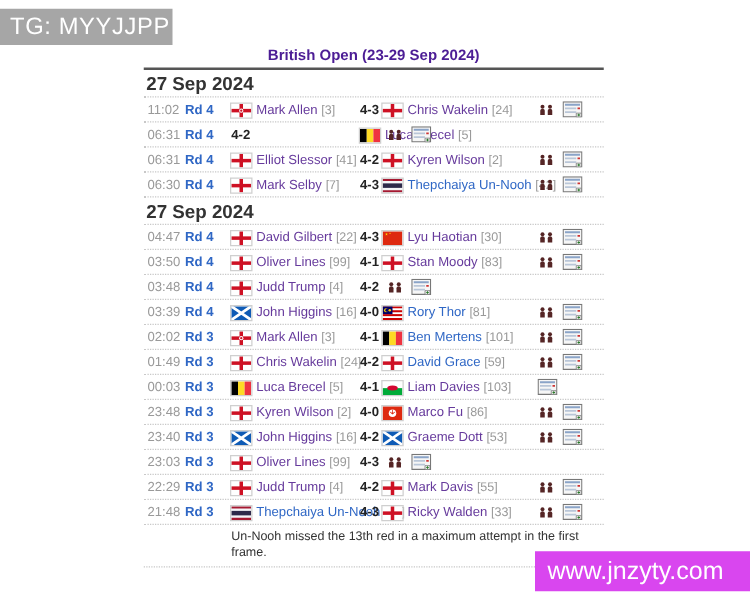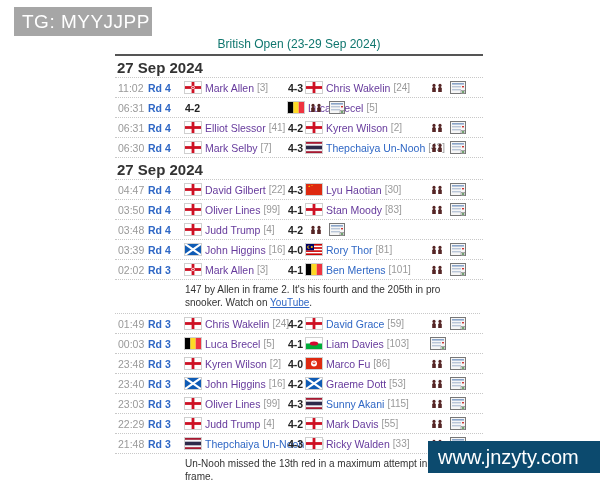--- a/index.html
+++ b/index.html
@@ -4,51 +4,51 @@
 <style>
   html,body{margin:0;padding:0;}
   body{
     width:600px;height:480px;position:relative;overflow:hidden;
     background:#ffffff;
     font-family:"Liberation Sans","DejaVu Sans",sans-serif;
     -webkit-font-smoothing:antialiased;
   }
   
   .wm-top{
-    position:absolute;left:14px;top:7px;width:130px;height:29px;
+    position:absolute;left:0;top:7px;width:130px;height:29px;
     background:#a6a6a6;color:#fff;font-size:19px;line-height:29px;
     padding-left:8px;letter-spacing:.5px;
   }
   .wm-bottom{
     position:absolute;right:0;bottom:7px;width:162px;height:32px;
-    background:#0c4a6e;color:#fff;font-size:20px;line-height:32px;
+    background:#d946ef;color:#fff;font-size:20px;line-height:32px;
     padding-left:10px;
   }
   
   .content{position:absolute;left:115px;top:37px;width:368px;}
   .title{
-    text-align:center;font-size:12px;font-weight:normal;color:#0f766e;
+    text-align:center;font-size:12px;font-weight:bold;color:#4c1d95;
     padding-bottom:3px;border-bottom:2px solid #555;
   }
   .date-row{
     font-size:15px;font-weight:bold;color:#333;
     height:21px;line-height:24px;padding-left:2px;
     border-bottom:1px dotted #c8c8c8;
   }
   .match-row{
     display:grid;
     grid-template-columns:30px 37px 103px 18px 121px auto;
     align-items:center;
     height:19px;font-size:10.5px;
     border-bottom:1px dotted #c8c8c8;
     padding-left:3px;white-space:nowrap;
   }
   .c-time{color:#999;}
   .c-round{color:#2f67c5;font-weight:bold;}
-  .c-p1,.c-p2{display:flex;align-items:flex-start;overflow:visible;}
+  .c-p1,.c-p2{display:flex;align-items:flex-end;overflow:visible;}
   .flag{display:inline-block;width:16px;height:11px;margin-right:4px;flex:0 0 16px;}
   .flag svg{display:block;outline:1px solid #cfcfcf;}
   .pname{text-decoration:none;cursor:pointer;}
   .pname.visited{color:#663a9c;}
   .pname.new{color:#2f67c5;}
   .seed{color:#999;margin-left:3px;font-size:10px;}
   .c-score{font-weight:bold;color:#222;}
   .c-icons{display:flex;align-items:center;gap:6px;padding-left:3px;}
   .h2h,.fricon{display:inline-block;cursor:pointer;line-height:0;}
   .note-row{
@@ -499,21 +499,20 @@
               <rect x="2" y="2" width="12" height="1.6" fill="#8aa4c8"></rect>
               <rect x="2" y="5" width="9" height="1.4" fill="#b9c6d8"></rect>
               <rect x="2" y="8" width="9" height="1.4" fill="#b9c6d8"></rect>
               <rect x="12" y="5" width="2" height="1.4" fill="#c33"></rect>
               <path d="M11 9.5h4v3h-4z" fill="#eee" stroke="#777" stroke-width=".6"></path>
               <path d="M12 11h2M13 10v2" stroke="#2a7a2a" stroke-width=".8"></path>
             </svg>
       </span>
     </span>
   </div>
-      <div class="note-row"><span class="note-text">147 by Allen in frame 2. It's his fourth and the 205th in pro snooker. Watch on </span><a class="note-link">YouTube</a><span class="note-after">.</span></div>
       <div class="match-row">
     <span class="c-time">01:49</span>
     <span class="c-round">Rd 3</span>
     <span class="c-p1">
       <span class="flag p1flag">
             <svg width="16" height="11" viewBox="0 0 16 11">
               <rect width="16" height="11" fill="#fff"></rect>
               <rect x="6.6" width="2.8" height="11" fill="#ce1124"></rect>
               <rect y="4.1" width="16" height="2.8" fill="#ce1124"></rect>
             </svg>
@@ -705,32 +704,20 @@
             <svg width="16" height="11" viewBox="0 0 16 11">
               <rect width="16" height="11" fill="#fff"></rect>
               <rect x="6.6" width="2.8" height="11" fill="#ce1124"></rect>
               <rect y="4.1" width="16" height="2.8" fill="#ce1124"></rect>
             </svg>
           </span>
           <a class="pname p1name visited">Oliver Lines</a>
           <span class="seed p1seed">[99]</span>
     </span>
     <span class="c-score">4-3</span>
-    <span class="c-p2">
-      <span class="flag p2flag">
-            <svg width="16" height="11" viewBox="0 0 16 11">
-              <rect width="16" height="11" fill="#f4f5f8"></rect>
-              <rect width="16" height="1.8" fill="#a51931"></rect>
-              <rect y="9.2" width="16" height="1.8" fill="#a51931"></rect>
-              <rect y="3.7" width="16" height="3.6" fill="#2d2a4a"></rect>
-            </svg>
-          </span>
-          <a class="pname p2name new">Sunny Akani</a>
-          <span class="seed p2seed">[115]</span>
-    </span>
     <span class="c-icons">
       <span class="h2h">
         <svg width="14" height="10" viewBox="0 0 14 10">
               <g fill="#552525">
                 <circle cx="4" cy="2.4" r="1.6"></circle>
                 <path d="M2.2 9V5.6c0-1 .8-1.6 1.8-1.6s1.8.6 1.8 1.6V9z"></path>
                 <circle cx="10" cy="2.4" r="1.6"></circle>
                 <path d="M8.2 9V5.6c0-1 .8-1.6 1.8-1.6s1.8.6 1.8 1.6V9z"></path>
               </g>
             </svg>

